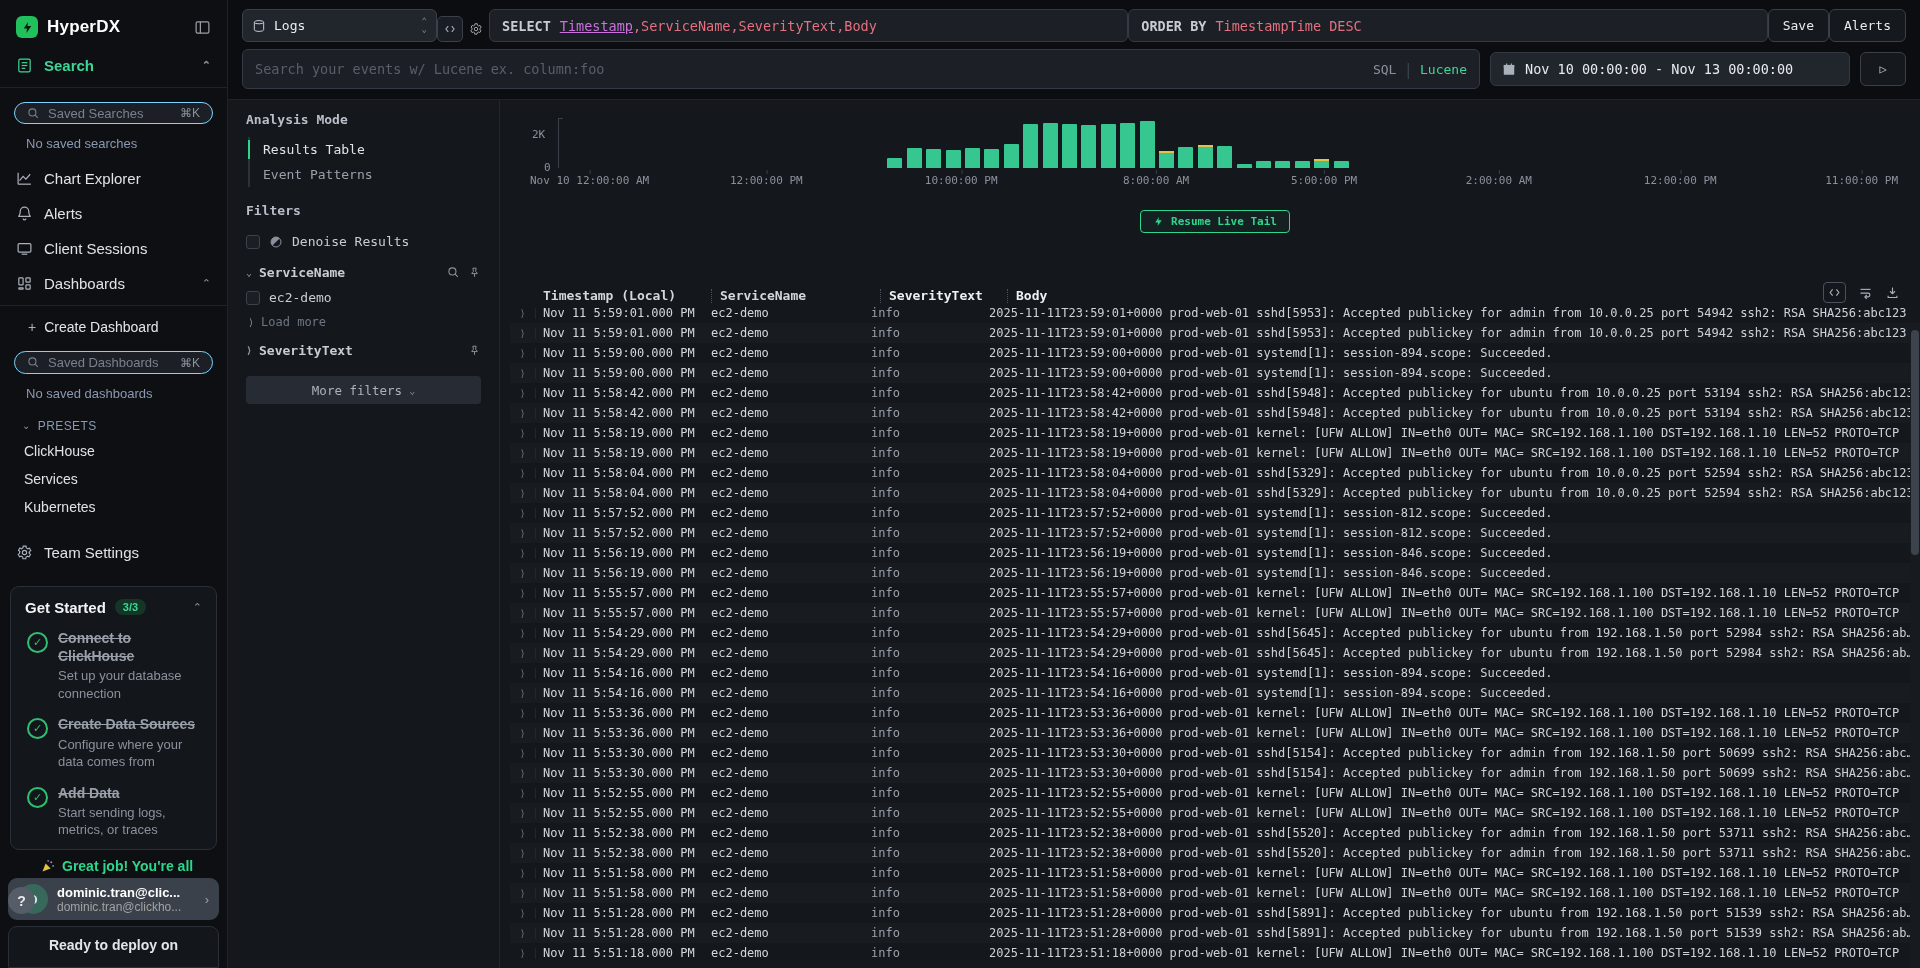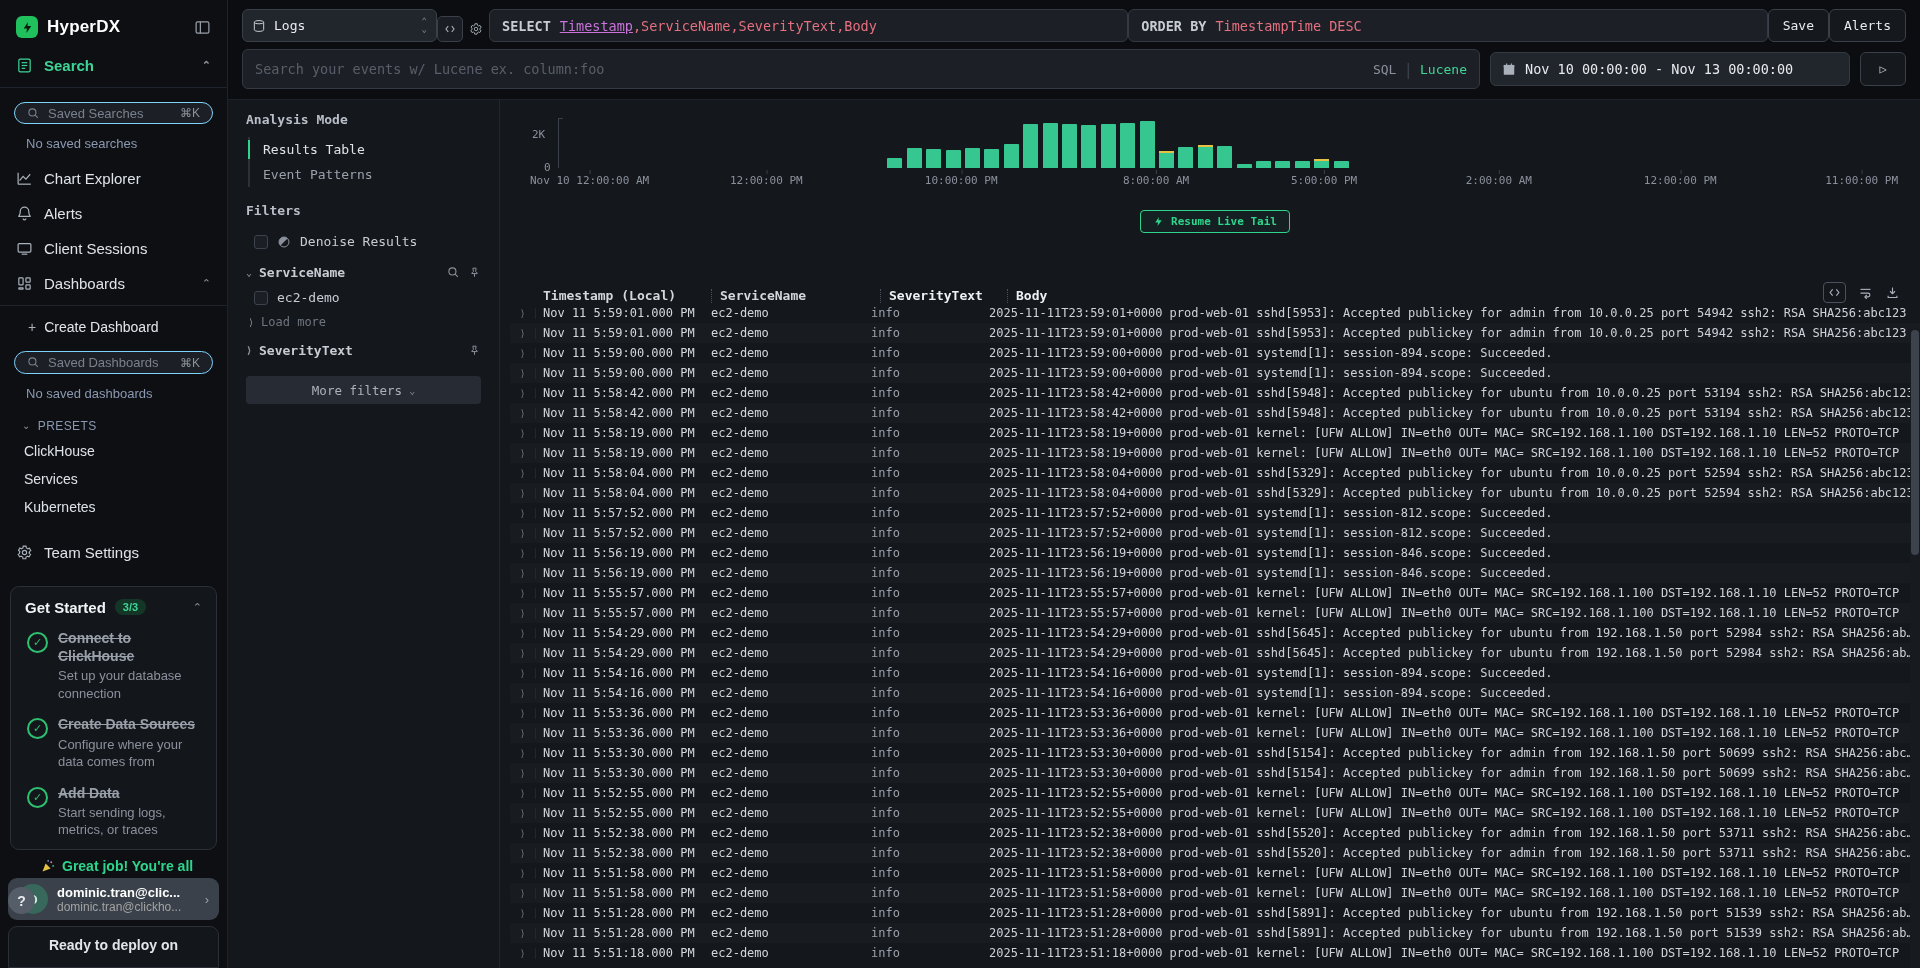--- a/index.html
+++ b/index.html
@@ -91,21 +91,21 @@
 
   .content { flex:1; display:flex; border-top:1px solid #1e222a; background:#14171c; min-height:0; }
 
   
   .filters { width:272px; min-width:272px; padding:12px 18px; border-right:1px solid #22262e; }
   .f-head { font-size:13px; font-weight:bold; color:#b9bfc8; margin-bottom:10px; }
   .mode-tabs { border-left:2px solid #2c313a; margin:4px 0 16px 2px; }
   .mode-tab { position:relative; padding:5px 0 5px 13px; font-size:13px; color:#9aa1ab; cursor:pointer; }
   .mode-tab.active { color:#dfe3e8; }
   .mode-tab.active::before { content:""; position:absolute; left:-2px; top:3px; bottom:3px; width:2px; background:#2fd58c; }
-  .f-row { display:flex; align-items:center; gap:9px; padding:6px 0; font-size:13px; color:#c8cdd4; cursor:pointer;margin-left:8px; }
+  .f-row { display:flex; align-items:center; gap:9px; padding:6px 0; font-size:13px; color:#c8cdd4; cursor:pointer; }
   .checkbox { width:14px; height:14px; min-width:14px; border:1px solid #3c434d; border-radius:3px; background:#1b1f25; }
   .f-group-head { display:flex; align-items:center; gap:7px; padding:10px 0 4px 0; font-size:13px; font-weight:bold; color:#c8cdd4; cursor:pointer; }
   .f-group-icons { margin-left:auto; display:flex; gap:8px; }
   .f-group-icons svg { width:13px; height:13px; stroke:#8b919c; cursor:pointer; }
   .load-more { display:flex; align-items:center; gap:7px; padding:4px 0 4px 2px; font-size:12px; color:#6e7681; cursor:pointer; }
   .more-filters { margin-top:14px; background:#272c34; border-radius:4px; height:28px; display:flex; align-items:center;
                   justify-content:center; gap:7px; font-size:12.5px; color:#aab1bb; cursor:pointer; }
   .chev-glyph { font-size:10px; color:#8b919c; }
 
   

